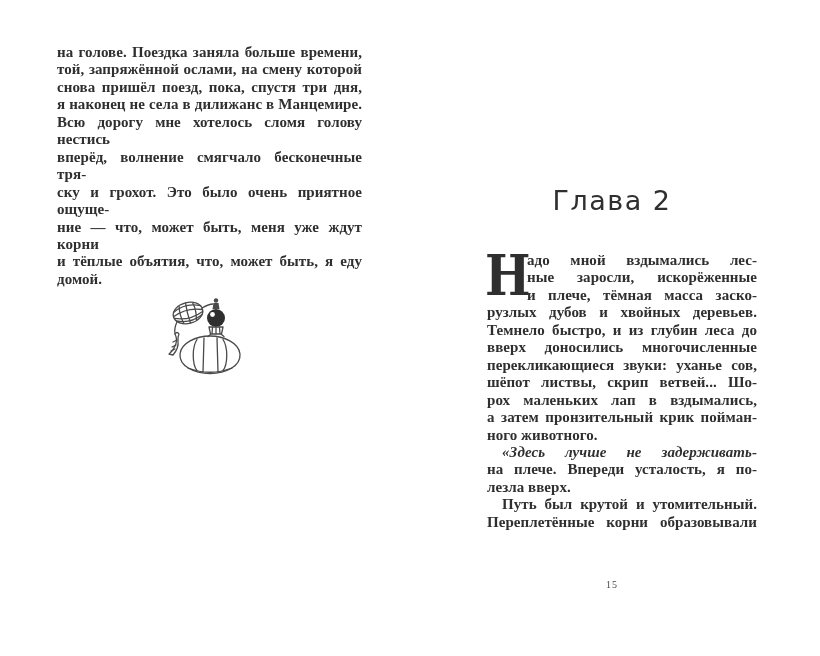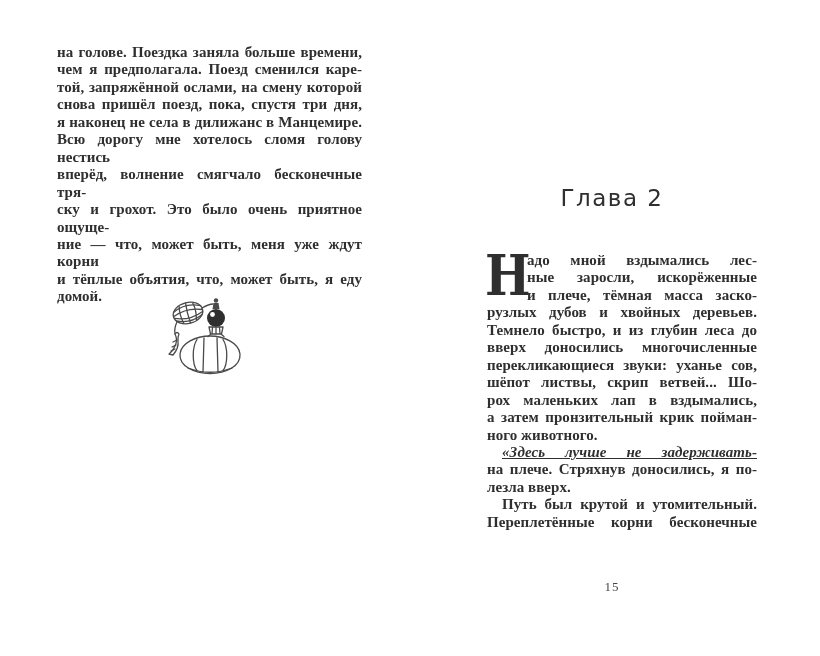--- a/index.html
+++ b/index.html
@@ -9,45 +9,44 @@
   .page.left{left:0;} .page.right{left:410px;}
 
   
   .textblock{position:absolute;font-weight:700;font-size:15px;line-height:17.45px;letter-spacing:.05px;}
   .tb-left{left:57px;top:44px;width:305px;}
   .tb-right{left:77px;top:252px;width:270px;}
   .line{text-align:justify;text-align-last:justify;white-space:normal;}
   .para:not(.jlast) .line:last-child{text-align-last:left;}
   .para.indent .line:first-child{text-indent:15px;}
   .para.dropcap .line:nth-child(-n+3){padding-left:40px;}
-  .it{font-style:italic;text-decoration:underline;}
+  .it{font-style:italic;}
 
   .dropcap-letter{position:absolute;left:75px;top:252px;font-family:"DejaVu Serif",serif;
       font-weight:700;font-size:56px;line-height:46px;transform:scale(.86,1);transform-origin:left top;}
 
   .chapter{position:absolute;left:47px;top:185px;width:310px;text-align:center;
-      font-family:"DejaVu Sans",sans-serif;font-size:23px;letter-spacing:1.5px;color:var(--ink);}
+      font-family:"DejaVu Sans",sans-serif;font-size:27px;letter-spacing:1.5px;color:var(--ink);}
 
   .pagenum{position:absolute;left:67px;top:579px;width:270px;text-align:center;
-      font-size:13px;letter-spacing:1px;color:#474747;}
+      font-size:10px;letter-spacing:1px;color:#474747;}
 
   .illus{position:absolute;}
   .illus-perfume{left:164px;top:296px;}
   svg{display:block;}
 </style>
 </head>
 <body>
 
 <div class="stage">
 
   <section class="page left">
     <div class="textblock tb-left">
         <div class="para">
           <div class="line">на голове. Поездка заняла больше времени,</div>
-          <div class="line">чем я предполагала. Поезд сменился каре-</div>
           <div class="line">той, запряжённой ослами, на смену которой</div>
           <div class="line">снова пришёл поезд, пока, спустя три дня,</div>
           <div class="line">я наконец не села в дилижанс в Манцемире.</div>
           <div class="line">Всю дорогу мне хотелось сломя голову нестись</div>
           <div class="line">вперёд, волнение смягчало бесконечные тря-</div>
           <div class="line">ску и грохот. Это было очень приятное ощуще-</div>
           <div class="line">ние — что, может быть, меня уже ждут корни</div>
           <div class="line">и тёплые объятия, что, может быть, я еду</div>
           <div class="line">домой.</div>
         </div>
@@ -108,25 +107,25 @@
           <div class="line">Темнело быстро, и из глубин леса до</div>
           <div class="line">вверх доносились многочисленные</div>
           <div class="line">перекликающиеся звуки: уханье сов,</div>
           <div class="line">шёпот листвы, скрип ветвей... Шо-</div>
           <div class="line">рох маленьких лап в вздымались,</div>
           <div class="line">а затем пронзительный крик пойман-</div>
           <div class="line">ного животного.</div>
         </div>
         <div class="para indent">
           <div class="line"><span class="it">«Здесь лучше не задерживать-</span></div>
-          <div class="line">на плече. Стряхнув доносились, я по-</div>
+          <div class="line">на плече. Впереди усталость, я по-</div>
           <div class="line">лезла вверх.</div>
         </div>
         <div class="para indent jlast">
           <div class="line">Путь был крутой и утомительный.</div>
-          <div class="line">Переплетённые корни бесконечные</div>
+          <div class="line">Переплетённые корни образовывали</div>
         </div>
       </div>
 
     <div class="pagenum">15</div>
 
   </section>
 </div>
 
 </body></html>

